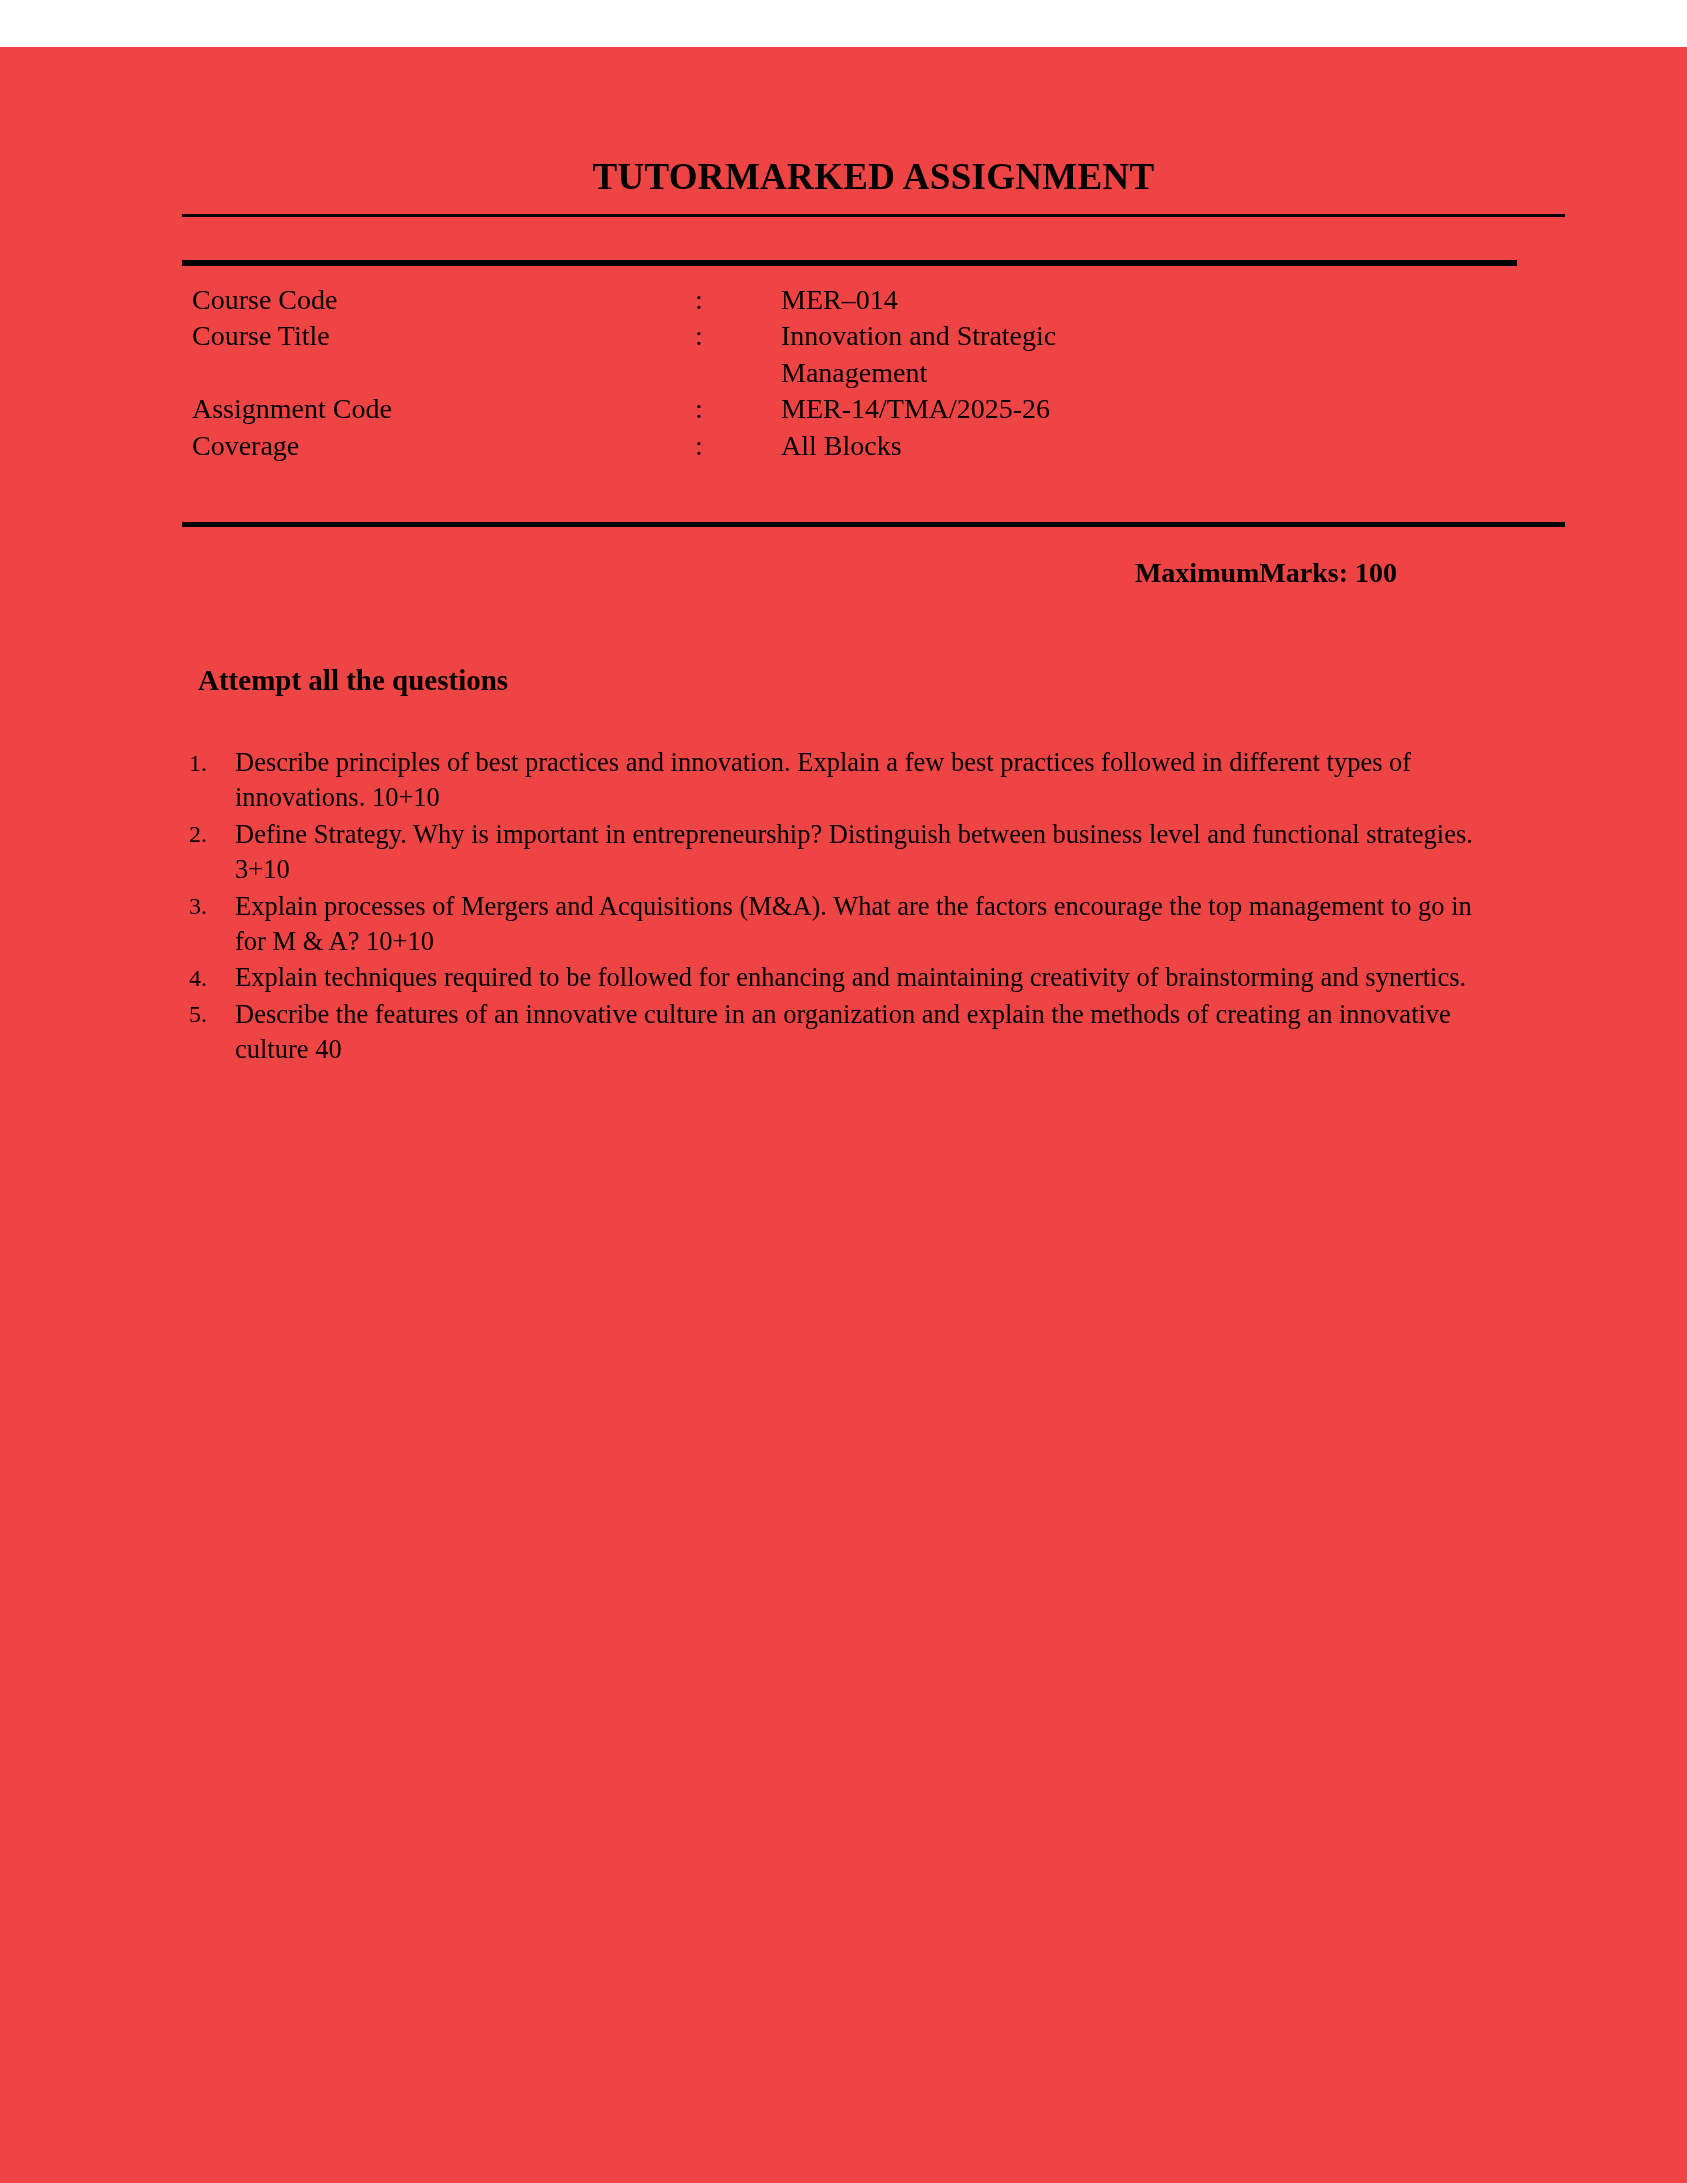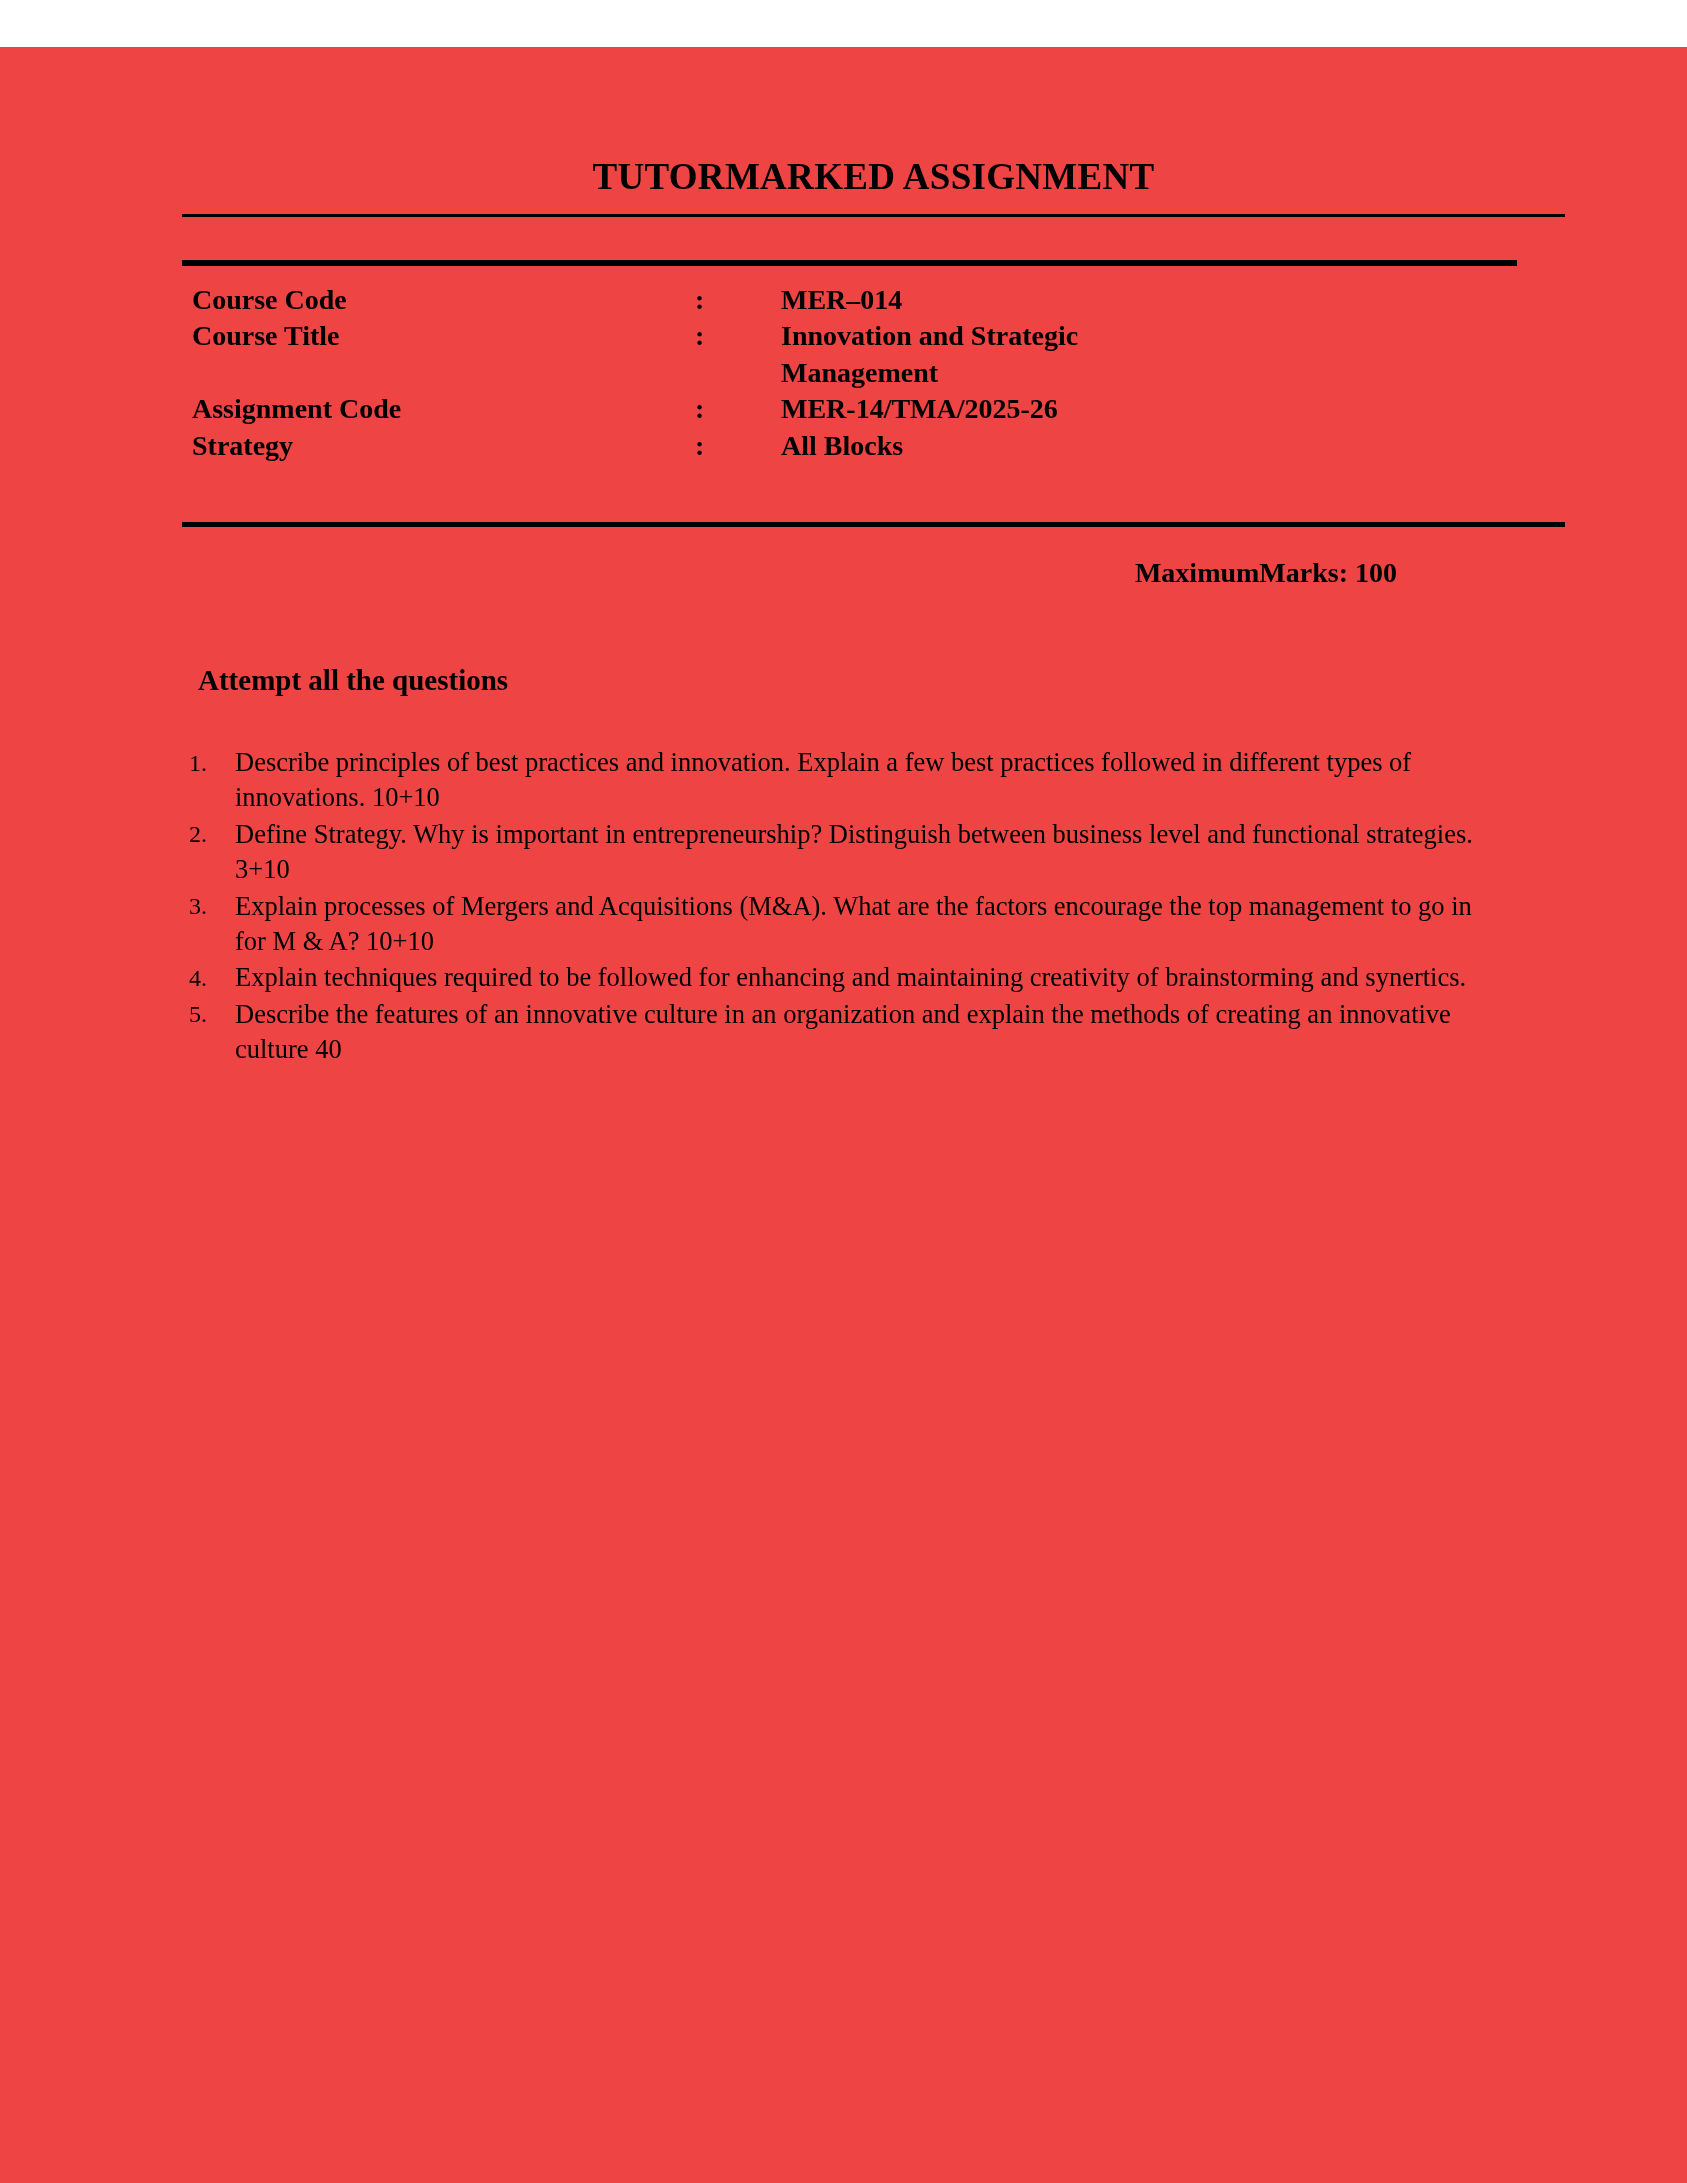--- a/index.html
+++ b/index.html
@@ -66,21 +66,21 @@
   }
 
   
   .info-table {
     position: absolute;
     left: 192px;
     top: 235px;
     width: 1323px;
     border-collapse: collapse;
     font-size: 28px;
-    font-weight: bold;
+    font-weight: normal;
     line-height: 1.30;
   }
 
   .info-table td {
     padding: 0;
     vertical-align: top;
     white-space: pre-line;
   }
 
   .col-label  { width: 503px; }
@@ -161,21 +161,21 @@
         <td class="col-colon">:</td>
         <td class="col-value">Innovation and Strategic
 Management</td>
       </tr>
       <tr>
         <td class="col-label">Assignment Code</td>
         <td class="col-colon">:</td>
         <td class="col-value">MER-14/TMA/2025-26</td>
       </tr>
       <tr>
-        <td class="col-label">Strategy</td>
+        <td class="col-label">Coverage</td>
         <td class="col-colon">:</td>
         <td class="col-value">All Blocks</td>
       </tr>
     </tbody>
   </table>
 
   <div class="rule-table-bottom"></div>
 
   <div class="max-marks">MaximumMarks: 100</div>
 

